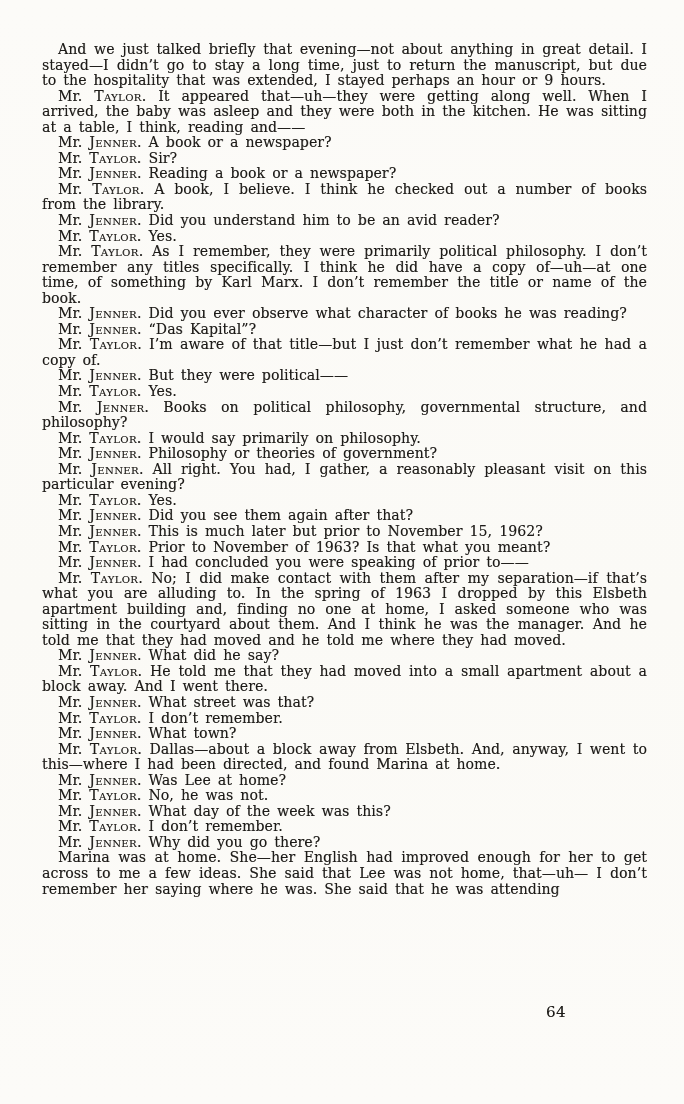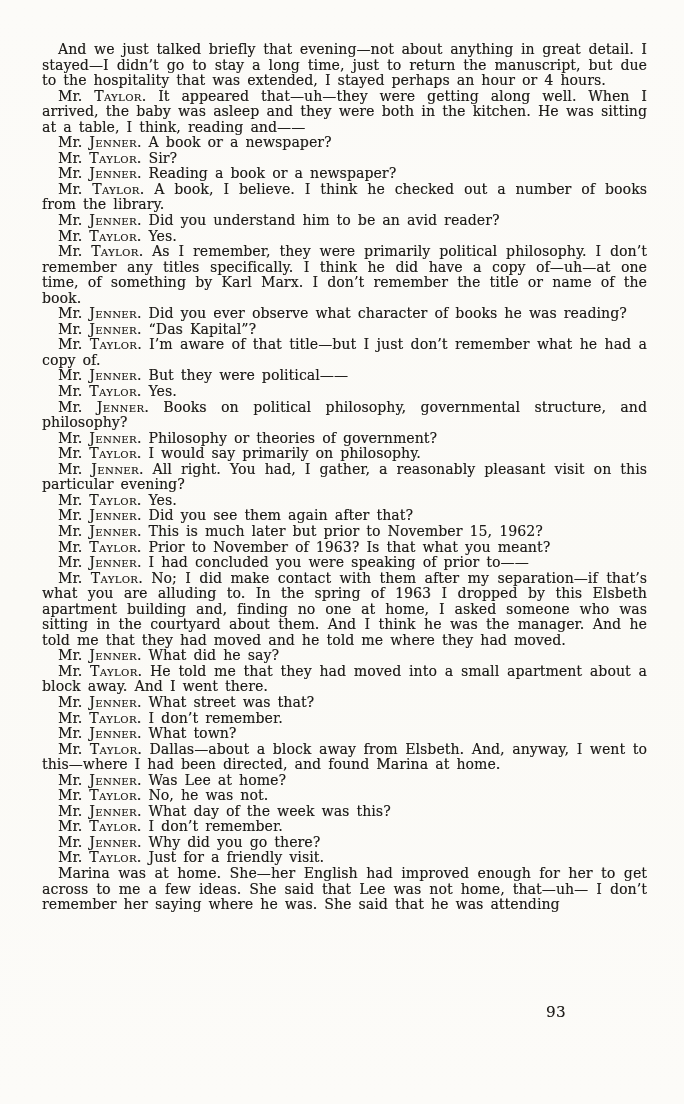--- a/index.html
+++ b/index.html
@@ -44,52 +44,51 @@
     line-height: 16px;
     letter-spacing: 0.5px;
     text-shadow: 0.3px 0 0 rgba(29, 27, 24, 0.45);
   }
 </style>
 </head>
 <body>
 
 <main class="page">
   <section class="text-block">
-      <p class="para">And we just talked briefly that evening—not about anything in great detail. I stayed—I didn’t go to stay a long time, just to return the manuscript, but due to the hospitality that was extended, I stayed perhaps an hour or 4 hours.</p>
+      <p class="para">And we just talked briefly that evening—not about anything in great detail. I stayed—I didn’t go to stay a long time, just to return the manuscript, but due to the hospitality that was extended, I stayed perhaps an hour or 9 hours.</p>
       <p class="para"><span class="speaker">Mr.&nbsp;<span class="sc">Taylor</span>.</span> It appeared that—uh—they were getting along well. When I arrived, the baby was asleep and they were both in the kitchen. He was sitting at a table, I think, reading and——</p>
       <p class="para"><span class="speaker">Mr.&nbsp;<span class="sc">Jenner</span>.</span> A book or a newspaper?</p>
       <p class="para"><span class="speaker">Mr.&nbsp;<span class="sc">Taylor</span>.</span> Sir?</p>
       <p class="para"><span class="speaker">Mr.&nbsp;<span class="sc">Jenner</span>.</span> Reading a book or a newspaper?</p>
       <p class="para"><span class="speaker">Mr.&nbsp;<span class="sc">Taylor</span>.</span> A book, I believe. I think he checked out a number of books from the library.</p>
       <p class="para"><span class="speaker">Mr.&nbsp;<span class="sc">Jenner</span>.</span> Did you understand him to be an avid reader?</p>
       <p class="para"><span class="speaker">Mr.&nbsp;<span class="sc">Taylor</span>.</span> Yes.</p>
       <p class="para"><span class="speaker">Mr.&nbsp;<span class="sc">Taylor</span>.</span> As I remember, they were primarily political philosophy. I don’t remember any titles specifically. I think he did have a copy of—uh—at one time, of something by Karl Marx. I don’t remember the title or name of the book.</p>
       <p class="para"><span class="speaker">Mr.&nbsp;<span class="sc">Jenner</span>.</span> Did you ever observe what character of books he was reading?</p>
       <p class="para"><span class="speaker">Mr.&nbsp;<span class="sc">Jenner</span>.</span> “Das Kapital”?</p>
       <p class="para"><span class="speaker">Mr.&nbsp;<span class="sc">Taylor</span>.</span> I’m aware of that title—but I just don’t remember what he had a copy of.</p>
       <p class="para"><span class="speaker">Mr.&nbsp;<span class="sc">Jenner</span>.</span> But they were political——</p>
       <p class="para"><span class="speaker">Mr.&nbsp;<span class="sc">Taylor</span>.</span> Yes.</p>
       <p class="para"><span class="speaker">Mr.&nbsp;<span class="sc">Jenner</span>.</span> Books on political philosophy, governmental structure, and philosophy?</p>
+      <p class="para"><span class="speaker">Mr.&nbsp;<span class="sc">Taylor</span>.</span> I would say primarily on philosophy.</p>
       <p class="para"><span class="speaker">Mr.&nbsp;<span class="sc">Jenner</span>.</span> Philosophy or theories of government?</p>
-      <p class="para"><span class="speaker">Mr.&nbsp;<span class="sc">Taylor</span>.</span> I would say primarily on philosophy.</p>
       <p class="para"><span class="speaker">Mr.&nbsp;<span class="sc">Jenner</span>.</span> All right. You had, I gather, a reasonably pleasant visit on this particular evening?</p>
       <p class="para"><span class="speaker">Mr.&nbsp;<span class="sc">Taylor</span>.</span> Yes.</p>
       <p class="para"><span class="speaker">Mr.&nbsp;<span class="sc">Jenner</span>.</span> Did you see them again after that?</p>
       <p class="para"><span class="speaker">Mr.&nbsp;<span class="sc">Jenner</span>.</span> This is much later but prior to November 15, 1962?</p>
       <p class="para"><span class="speaker">Mr.&nbsp;<span class="sc">Taylor</span>.</span> Prior to November of 1963? Is that what you meant?</p>
       <p class="para"><span class="speaker">Mr.&nbsp;<span class="sc">Jenner</span>.</span> I had concluded you were speaking of prior to——</p>
       <p class="para"><span class="speaker">Mr.&nbsp;<span class="sc">Taylor</span>.</span> No; I did make contact with them after my separation—if that’s what you are alluding to. In the spring of 1963 I dropped by this Elsbeth apartment building and, finding no one at home, I asked someone who was sitting in the courtyard about them. And I think he was the manager. And he told me that they had moved and he told me where they had moved.</p>
       <p class="para"><span class="speaker">Mr.&nbsp;<span class="sc">Jenner</span>.</span> What did he say?</p>
       <p class="para"><span class="speaker">Mr.&nbsp;<span class="sc">Taylor</span>.</span> He told me that they had moved into a small apartment about a block away. And I went there.</p>
       <p class="para"><span class="speaker">Mr.&nbsp;<span class="sc">Jenner</span>.</span> What street was that?</p>
       <p class="para"><span class="speaker">Mr.&nbsp;<span class="sc">Taylor</span>.</span> I don’t remember.</p>
       <p class="para"><span class="speaker">Mr.&nbsp;<span class="sc">Jenner</span>.</span> What town?</p>
       <p class="para"><span class="speaker">Mr.&nbsp;<span class="sc">Taylor</span>.</span> Dallas—about a block away from Elsbeth. And, anyway, I went to this—where I had been directed, and found Marina at home.</p>
       <p class="para"><span class="speaker">Mr.&nbsp;<span class="sc">Jenner</span>.</span> Was Lee at home?</p>
       <p class="para"><span class="speaker">Mr.&nbsp;<span class="sc">Taylor</span>.</span> No, he was not.</p>
       <p class="para"><span class="speaker">Mr.&nbsp;<span class="sc">Jenner</span>.</span> What day of the week was this?</p>
       <p class="para"><span class="speaker">Mr.&nbsp;<span class="sc">Taylor</span>.</span> I don’t remember.</p>
       <p class="para"><span class="speaker">Mr.&nbsp;<span class="sc">Jenner</span>.</span> Why did you go there?</p>
-      <p class="para"><span class="speaker">Mr.&nbsp;<span class="sc">Taylor</span>.</span> Just for a friendly visit.</p>
       <p class="para">Marina was at home. She—her English had improved enough for her to get across to me a few ideas. She said that Lee was not home, that—uh— I don’t remember her saying where he was. She said that he was attending</p>
     </section>
-  <div class="page-number">93</div>
+  <div class="page-number">64</div>
 </main>
 
 </body></html>

